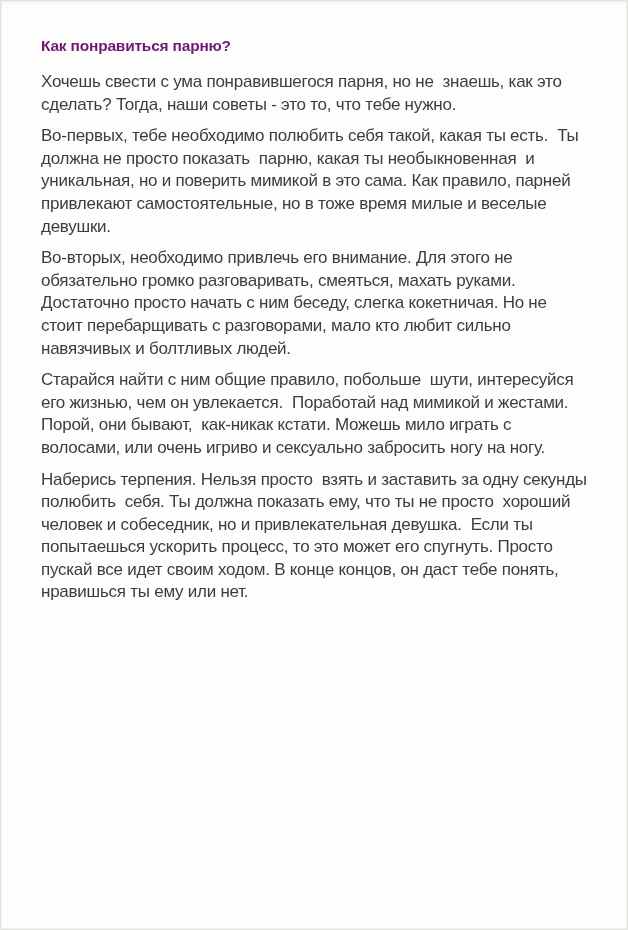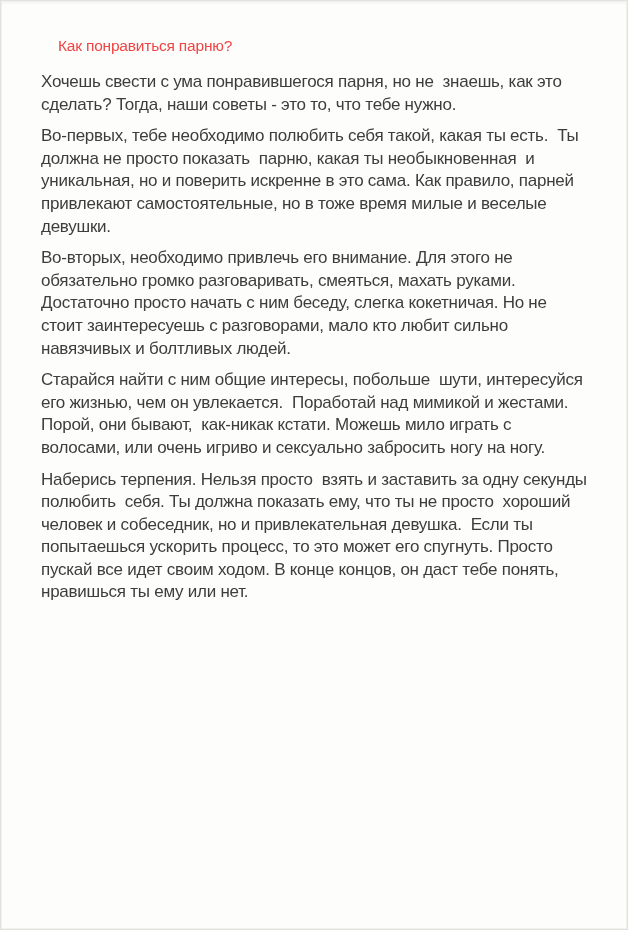--- a/index.html
+++ b/index.html
@@ -17,39 +17,39 @@
     box-shadow: inset 0 0 0 1px #f2f1ee, inset 0 2px 3px rgba(0,0,0,0.05);
     font-family: "Liberation Sans", "DejaVu Sans", sans-serif;
     color: #3d3d3d;
     overflow: hidden;
   }
   .content {
     padding: 36px 38px 0 40px;
   }
   .doc-title {
     font-size: 15.5px;
-    font-weight: normal;
-    color: #ef4444;
-    margin: 0 0 16px 17px;
+    font-weight: bold;
+    color: #701a75;
+    margin: 0 0 16px 0;
     letter-spacing: -0.2px;
   }
   .doc-paragraph {
     font-size: 17px;
     line-height: 22.6px;
     margin: 0 0 9px 0;
     letter-spacing: -0.25px;
     white-space: pre-wrap;
     color: #3d3d3d;
   }
 </style>
 </head>
 <body>
 
 <div class="page">
   <div class="content">
     <h1 class="doc-title">Как понравиться парню?</h1>
     <p class="doc-paragraph">Хочешь свести с ума понравившегося парня, но не  знаешь, как это сделать? Тогда, наши советы - это то, что тебе нужно.</p>
-    <p class="doc-paragraph">Во-первых, тебе необходимо полюбить себя такой, какая ты есть.  Ты должна не просто показать  парню, какая ты необыкновенная  и уникальная, но и поверить искренне в это сама. Как правило, парней привлекают самостоятельные, но в тоже время милые и веселые девушки.</p>
-    <p class="doc-paragraph">Во-вторых, необходимо привлечь его внимание. Для этого не обязательно громко разговаривать, смеяться, махать руками. Достаточно просто начать с ним беседу, слегка кокетничая. Но не стоит заинтересуешь с разговорами, мало кто любит сильно навязчивых и болтливых людей.</p>
-    <p class="doc-paragraph">Старайся найти с ним общие интересы, побольше  шути, интересуйся его жизнью, чем он увлекается.  Поработай над мимикой и жестами. Порой, они бывают,  как-никак кстати. Можешь мило играть с волосами, или очень игриво и сексуально забросить ногу на ногу.</p>
+    <p class="doc-paragraph">Во-первых, тебе необходимо полюбить себя такой, какая ты есть.  Ты должна не просто показать  парню, какая ты необыкновенная  и уникальная, но и поверить мимикой в это сама. Как правило, парней привлекают самостоятельные, но в тоже время милые и веселые девушки.</p>
+    <p class="doc-paragraph">Во-вторых, необходимо привлечь его внимание. Для этого не обязательно громко разговаривать, смеяться, махать руками. Достаточно просто начать с ним беседу, слегка кокетничая. Но не стоит перебарщивать с разговорами, мало кто любит сильно навязчивых и болтливых людей.</p>
+    <p class="doc-paragraph">Старайся найти с ним общие правило, побольше  шути, интересуйся его жизнью, чем он увлекается.  Поработай над мимикой и жестами. Порой, они бывают,  как-никак кстати. Можешь мило играть с волосами, или очень игриво и сексуально забросить ногу на ногу.</p>
     <p class="doc-paragraph">Наберись терпения. Нельзя просто  взять и заставить за одну секунды полюбить  себя. Ты должна показать ему, что ты не просто  хороший  человек и собеседник, но и привлекательная девушка.  Если ты попытаешься ускорить процесс, то это может его спугнуть. Просто пускай все идет своим ходом. В конце концов, он даст тебе понять, нравишься ты ему или нет.</p>
   </div>
 </div>
 
 </body></html>

